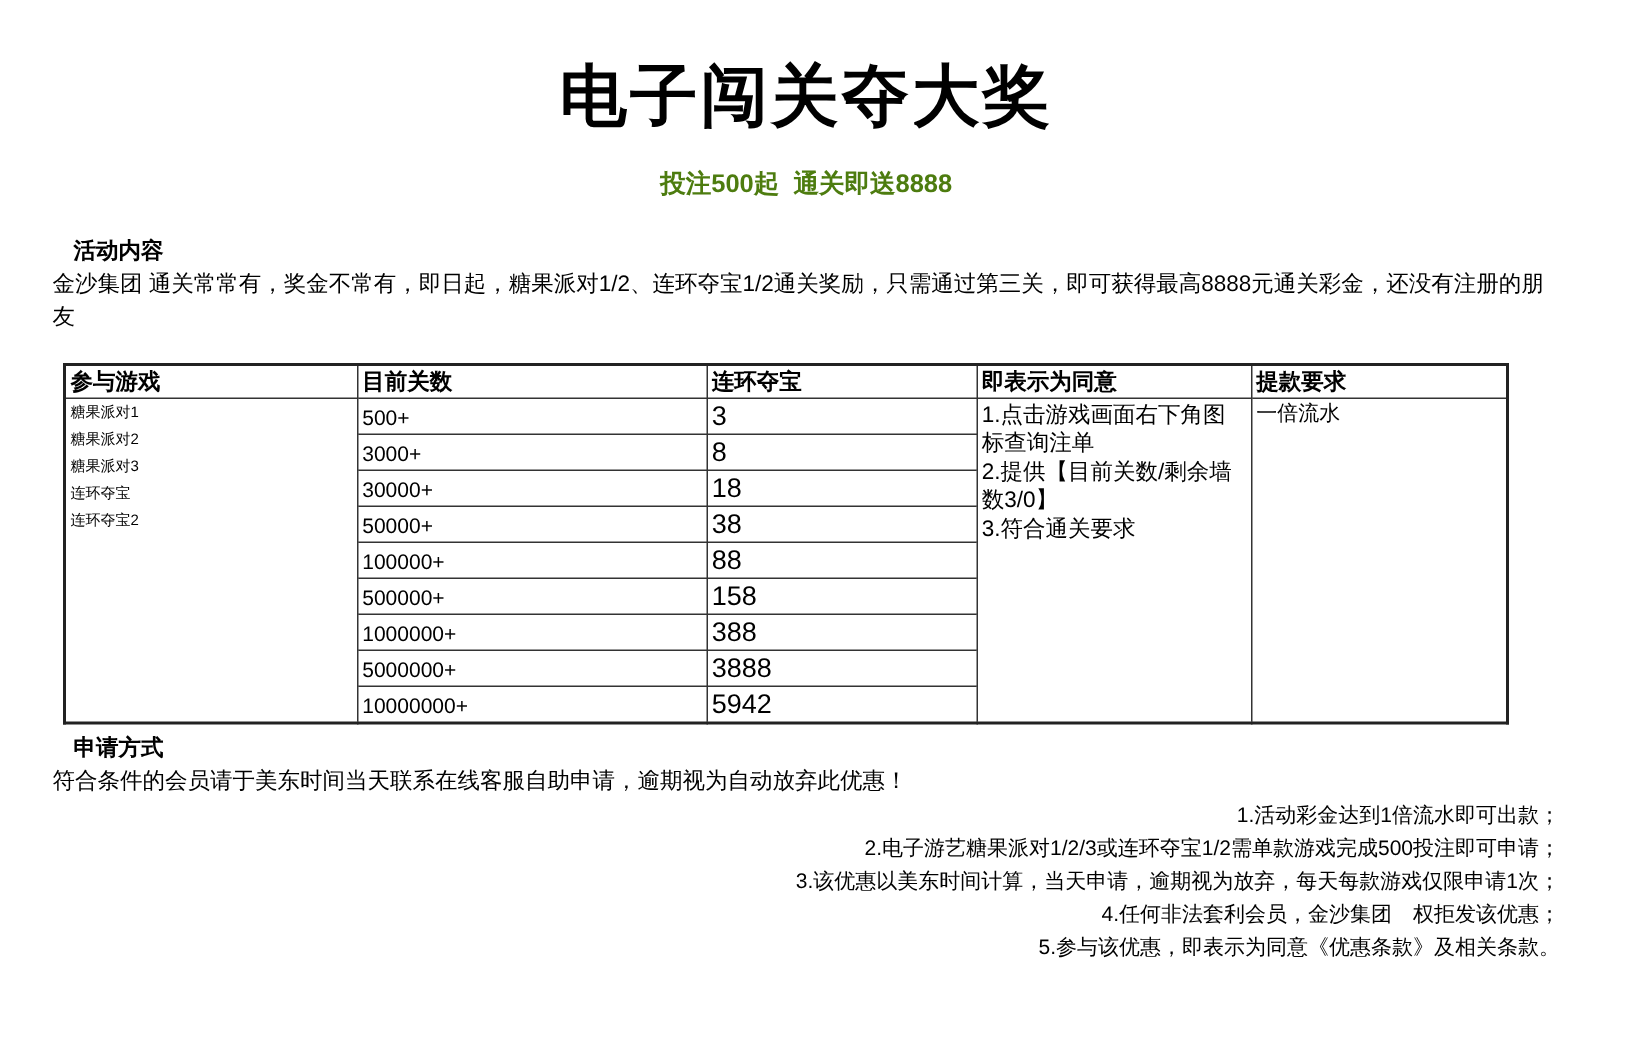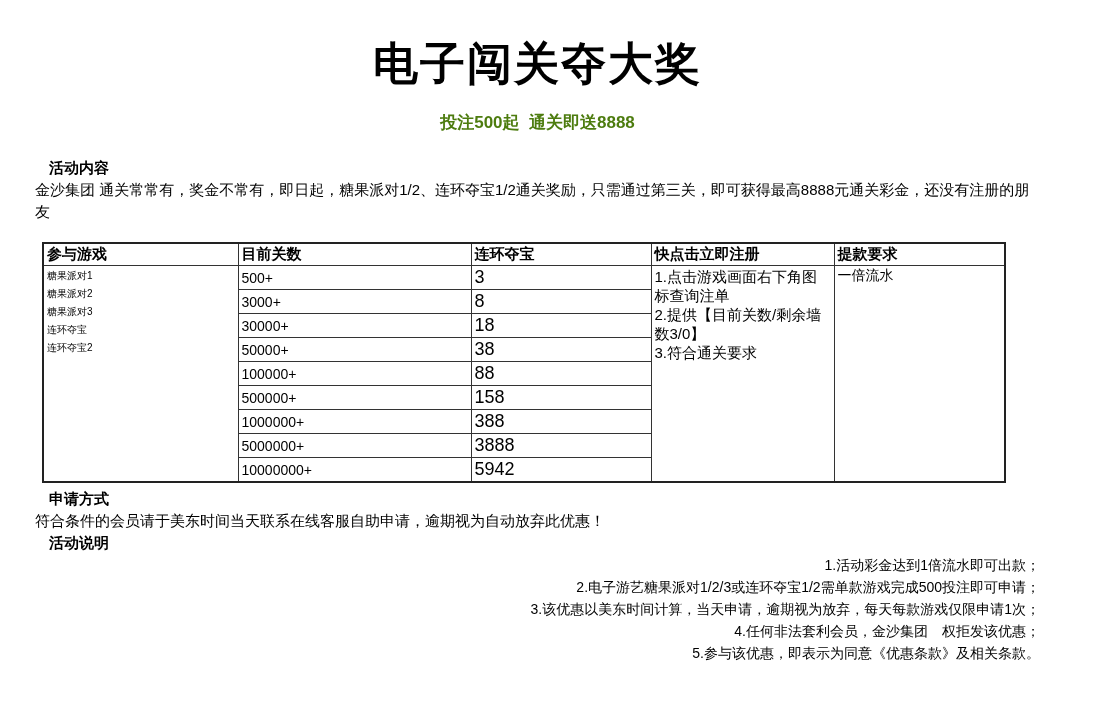--- a/index.html
+++ b/index.html
@@ -121,21 +121,21 @@
       <col style="width:233px">
       <col style="width:180px">
       <col style="width:183px">
       <col style="width:171px">
     </colgroup>
     <thead>
       <tr>
         <th>参与游戏</th>
         <th>目前关数</th>
         <th>连环夺宝</th>
-        <th>快点击立即注册</th>
+        <th>即表示为同意</th>
         <th>提款要求</th>
       </tr>
     </thead>
     <tbody id="table-body">
       <tr>
         <td class="games-cell" rowspan="9">
           <div>糖果派对1</div>
           <div>糖果派对2</div>
           <div>糖果派对3</div>
           <div>连环夺宝</div>
@@ -181,21 +181,20 @@
         <tr>
           <td class="bet-cell">10000000+</td>
           <td class="bonus-cell">5942</td>
         </tr>
       </tbody>
   </table>
 
   <div class="section-heading apply-heading">申请方式</div>
   <div class="apply-text">符合条件的会员请于美东时间当天联系在线客服自助申请，逾期视为自动放弃此优惠！</div>
 
-  <div class="section-heading">活动说明</div>
   <div class="rules-list">
     <div class="rule-item">1.活动彩金达到1倍流水即可出款；</div>
     <div class="rule-item">2.电子游艺糖果派对1/2/3或连环夺宝1/2需单款游戏完成500投注即可申请；</div>
     <div class="rule-item">3.该优惠以美东时间计算，当天申请，逾期视为放弃，每天每款游戏仅限申请1次；</div>
     <div class="rule-item">4.任何非法套利会员，金沙集团　权拒发该优惠；</div>
     <div class="rule-item">5.参与该优惠，即表示为同意《优惠条款》及相关条款。</div>
   </div>
 
 </div>
 

